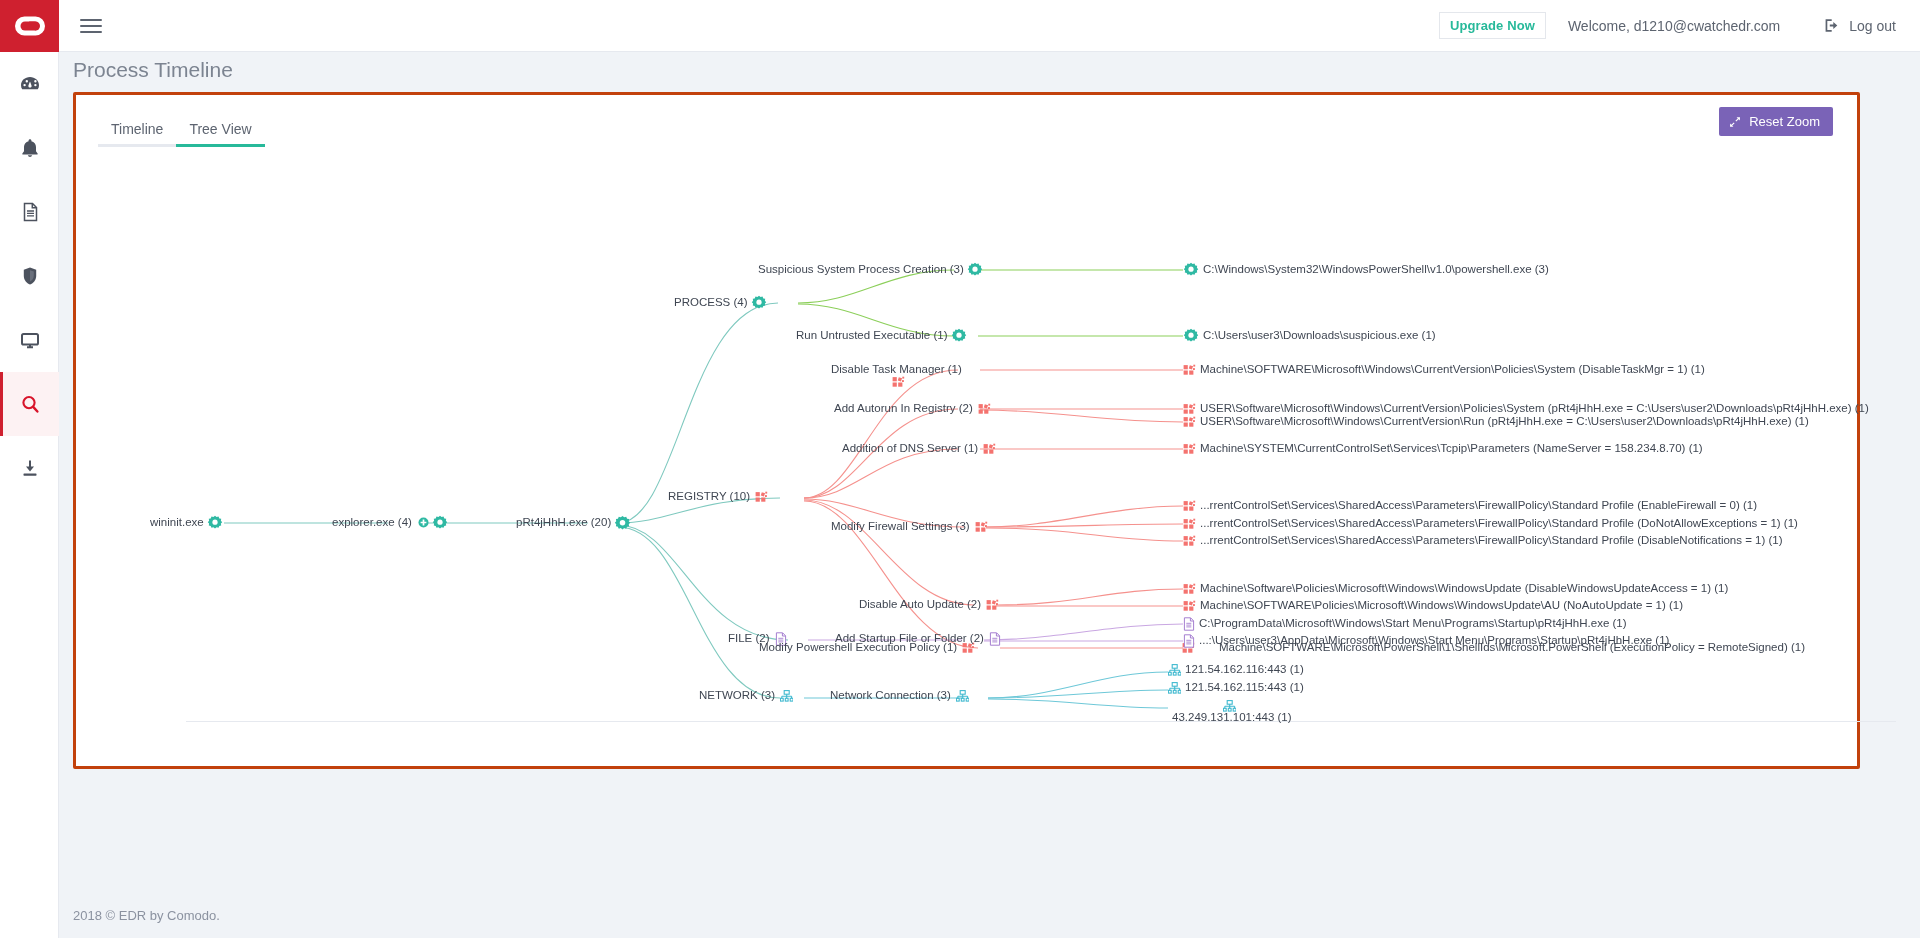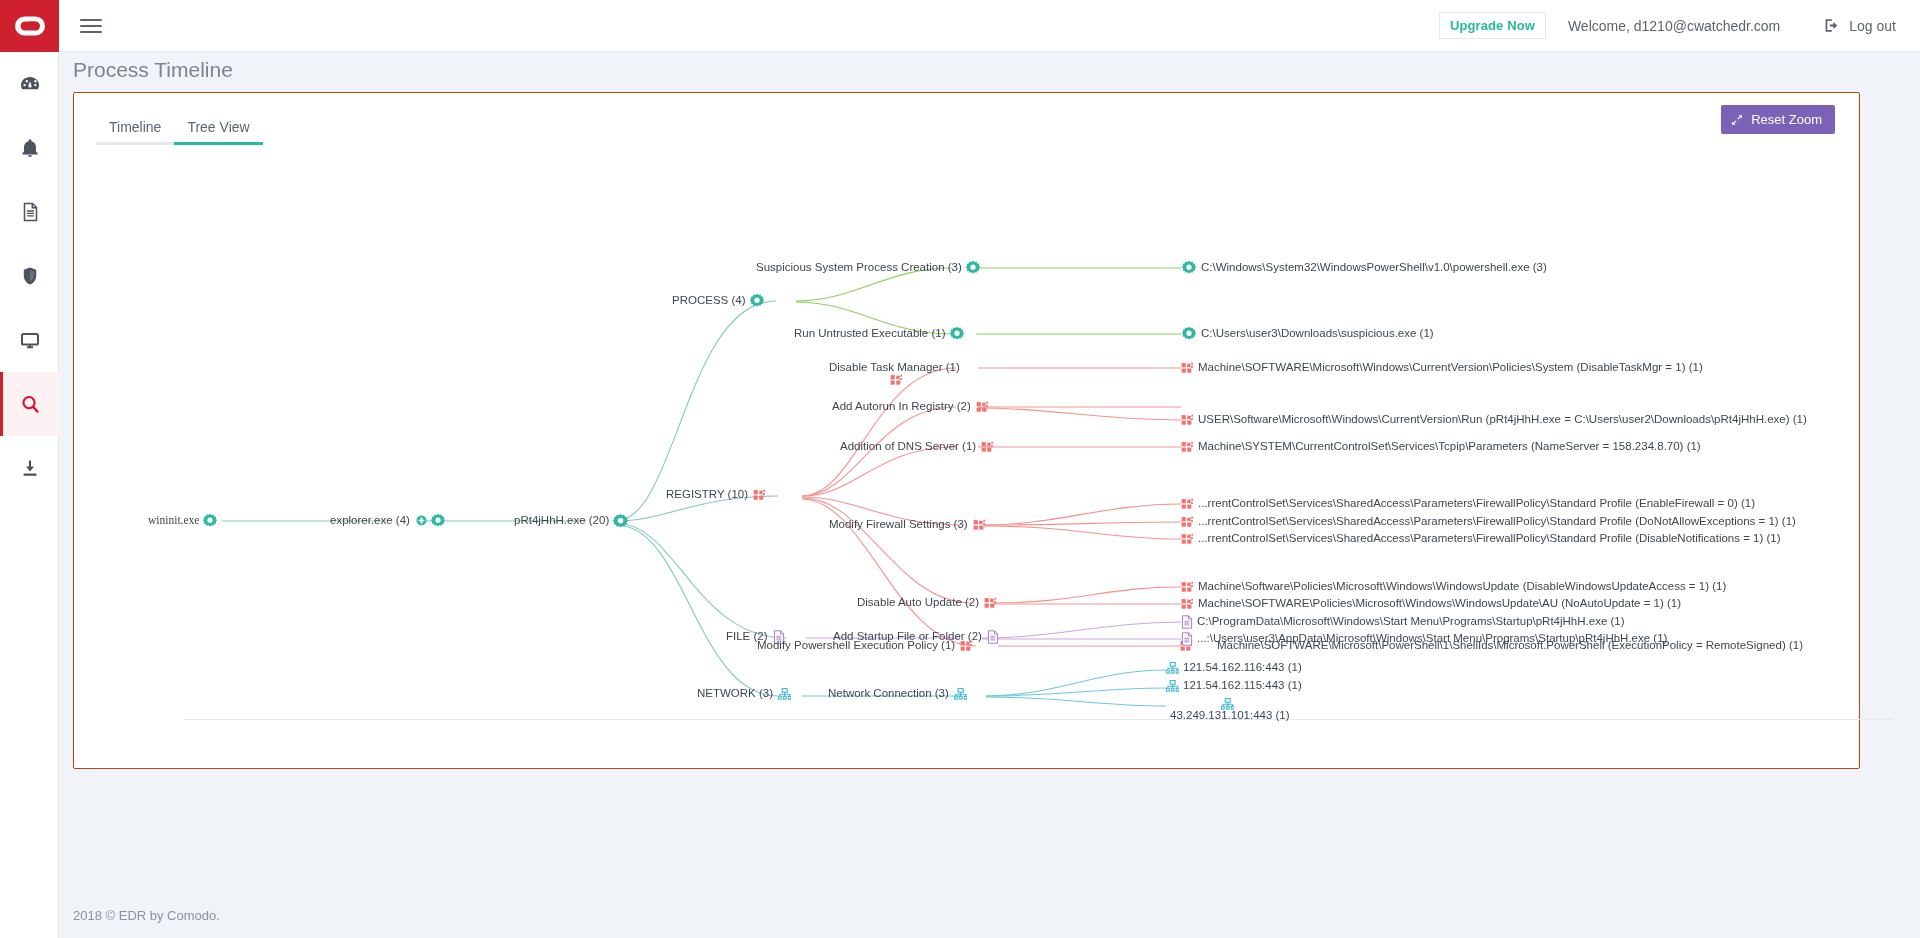--- a/index.html
+++ b/index.html
@@ -73,21 +73,21 @@
   #page-title {
     position: absolute; left: 73px; top: 58px;
     font-size: 21px; color: #7c8491; font-weight: normal;
   }
 
   
   #card {
     position: absolute; left: 73px; top: 92px;
     width: 1787px; height: 677px;
     background: #ffffff;
-    border: 1px solid #c2410c;
+    border: 3px solid #c2410c;
     border-radius: 2px;
   }
 
   
   #tabs {
     position: absolute; left: 22px; top: 16px;
     display: flex; align-items: flex-end; height: 36px;
   }
   .tab {
     font-size: 14px; color: #5d6470;
@@ -323,21 +323,21 @@
         <g id="net-s">
           <rect x="4.2" y="0.6" width="5" height="3.6" fill="none" stroke="#3fb9cf" stroke-width="1.1"></rect>
           <path d="M6.7 4.2v2.1M1.8 6.3h9.8M1.8 6.3v2M6.7 6.3v2M11.6 6.3v2" stroke="#3fb9cf" stroke-width="1.1" fill="none"></path>
           <rect x="0.4" y="8.3" width="2.8" height="2.8" fill="none" stroke="#3fb9cf" stroke-width="1.1"></rect>
           <rect x="5.3" y="8.3" width="2.8" height="2.8" fill="none" stroke="#3fb9cf" stroke-width="1.1"></rect>
           <rect x="10.2" y="8.3" width="2.8" height="2.8" fill="none" stroke="#3fb9cf" stroke-width="1.1"></rect>
         </g>
       </defs>
     </svg>
 
-    <div class="node left-label c-proc" style="left:52px; top:362px;font-family:Liberation Serif, serif;">
+    <div class="node left-label c-proc" style="left:52px; top:362px;">
       <span class="lbl">wininit.exe</span>
       <span class="ico">
           <svg width="16" height="15" viewBox="0 0 16 15">
             <use href="#gear-s"></use>
           </svg>
         </span>
     </div>
 
     <div class="node left-label c-proc" style="left:234px; top:362px;">
       <span class="lbl">explorer.exe (4)</span>
@@ -507,20 +507,28 @@
     </div>
 
     <div class="node right-label c-reg" style="left:1085px; top:211px;">
       <span class="ico">
           <svg width="13" height="12" viewBox="0 0 13 11">
             <use href="#reg-s"></use>
           </svg>
         </span>
       <span class="lbl">Machine\SOFTWARE\Microsoft\Windows\CurrentVersion\Policies\System (DisableTaskMgr = 1) (1)</span>
     </div>
+    <div class="node right-label c-reg" style="left:1085px; top:250px;">
+      <span class="ico">
+          <svg width="13" height="12" viewBox="0 0 13 11">
+            <use href="#reg-s"></use>
+          </svg>
+        </span>
+      <span class="lbl">USER\Software\Microsoft\Windows\CurrentVersion\Policies\System (pRt4jHhH.exe = C:\Users\user2\Downloads\pRt4jHhH.exe) (1)</span>
+    </div>
     <div class="node right-label c-reg" style="left:1085px; top:263px;">
       <span class="ico">
           <svg width="13" height="12" viewBox="0 0 13 11">
             <use href="#reg-s"></use>
           </svg>
         </span>
       <span class="lbl">USER\Software\Microsoft\Windows\CurrentVersion\Run (pRt4jHhH.exe = C:\Users\user2\Downloads\pRt4jHhH.exe) (1)</span>
     </div>
     <div class="node right-label c-reg" style="left:1085px; top:290px;">
       <span class="ico">

